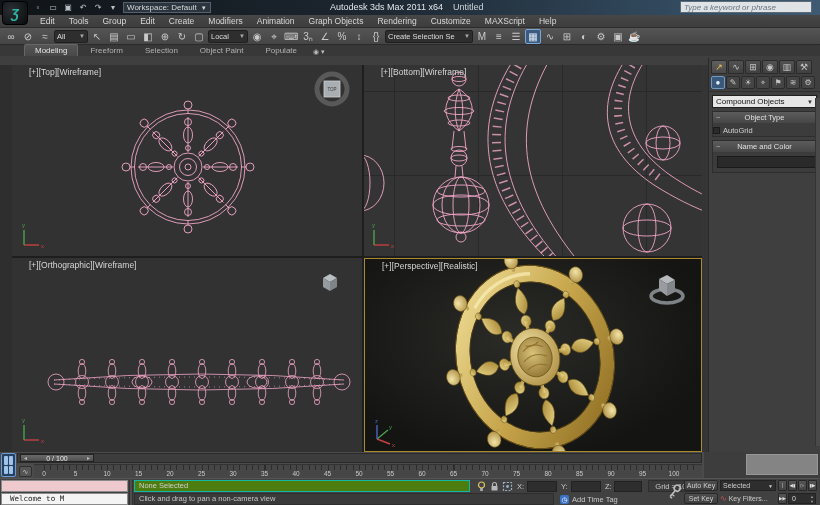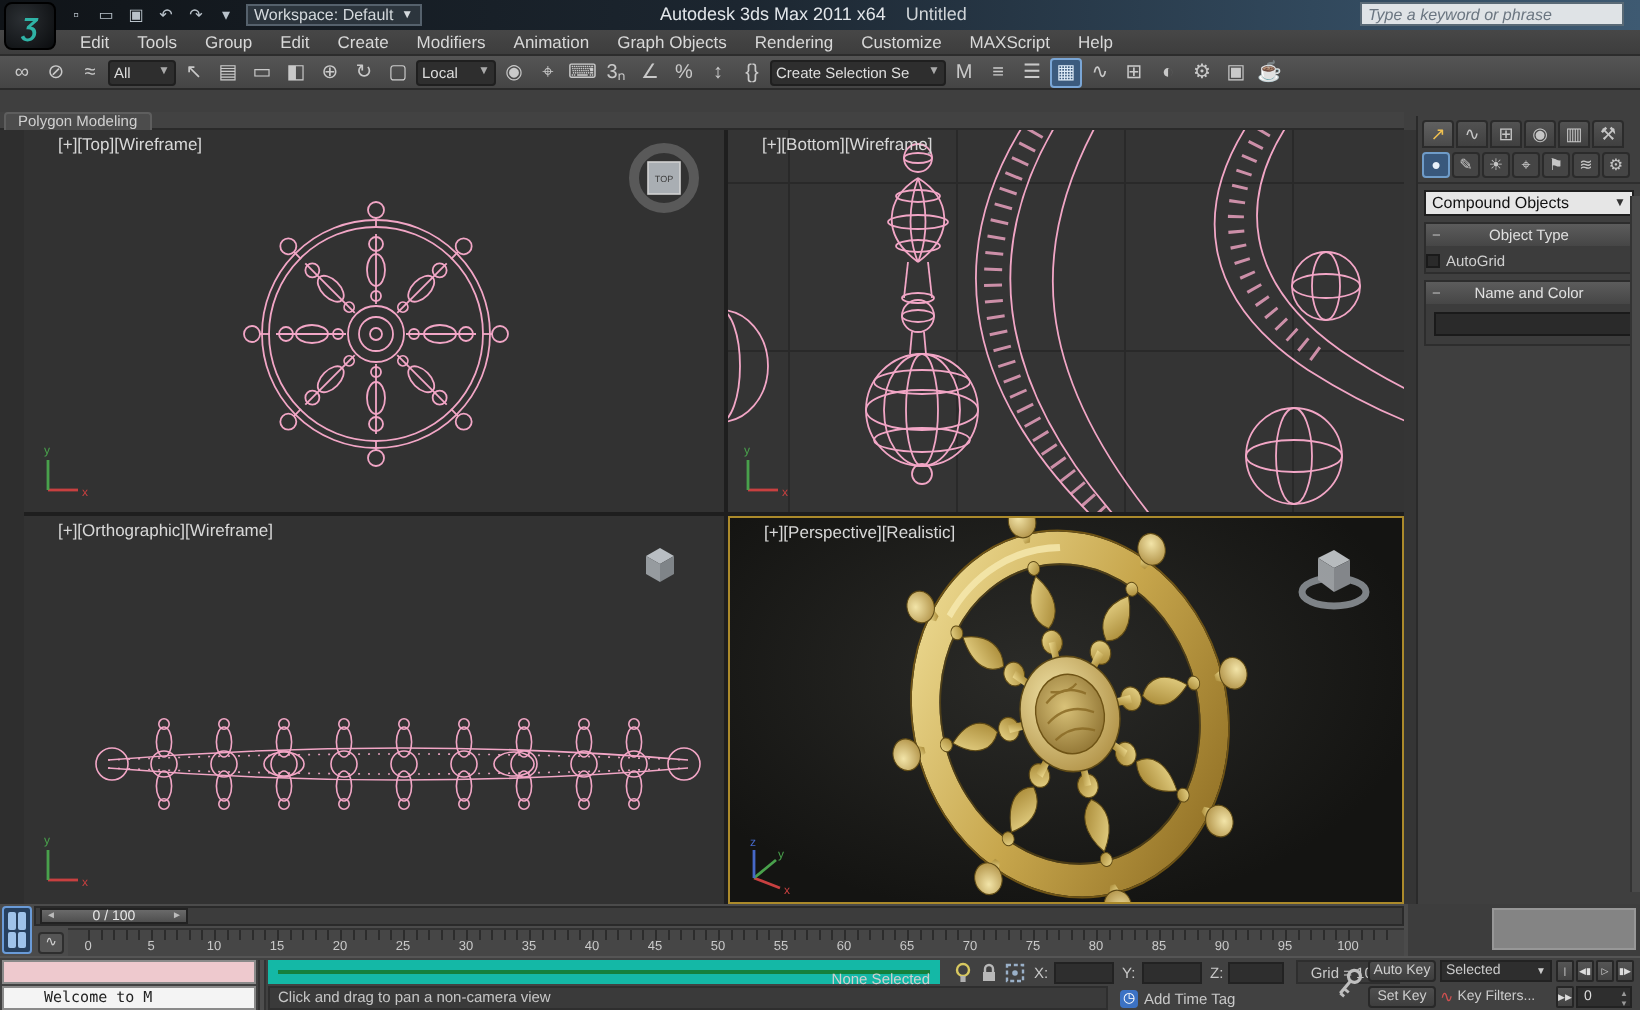--- a/index.html
+++ b/index.html
@@ -115,24 +115,24 @@
     background:repeating-linear-gradient(90deg,#2c2c2c 0 1px,transparent 1px 6.3px);}
   .ruler-num{position:absolute;top:5px;font-size:6.5px;color:#c9c9c9;transform:translateX(-50%);}
   .tl-right{position:absolute;left:704px;top:0;width:116px;height:26px;background:#3d3d3d;}
   .tl-right .blank{position:absolute;left:42px;top:2px;width:72px;height:21px;background:#848484;border:1px solid #979797;}
 
   
   .statusbar{position:absolute;left:0;top:478px;width:820px;height:27px;background:#414141;border-top:1px solid #555;font-size:7.5px;}
   .mxs{position:absolute;left:0;top:1px;width:129px;height:25px;}
   .mxs .pink{position:absolute;left:1px;top:0;width:127px;height:12px;background:#eec9ce;border:1px solid #8a8a8a;}
   .mxs .white{position:absolute;left:1px;top:13px;width:127px;height:12px;background:#f4f4f4;border:1px solid #8a8a8a;
-    color:#222;font-family:"DejaVu Sans Mono",monospace;font-size:7.5px;line-height:10px;padding-left:20px;white-space:nowrap;overflow:hidden;}
+    color:#222;font-family:"DejaVu Sans Mono",monospace;font-size:7.5px;line-height:10px;padding-left:8px;white-space:nowrap;overflow:hidden;}
   .mxs-split{position:absolute;left:129px;top:1px;width:4px;height:25px;background:#4e4e4e;border-left:1px solid #333;border-right:1px solid #333;}
-  .sel-field{position:absolute;left:134px;top:1px;width:336px;height:12px;background:#15803d;border:5px solid #14b8a6;
-    color:#d0d0d0;line-height:10px;padding-left:4px;text-align:right;}
+  .sel-field{position:absolute;left:134px;top:1px;width:336px;height:12px;background:#4d7c0f;border:1px solid #14b8a6;
+    color:#d0d0d0;line-height:10px;padding-left:4px;}
   .prompt-field{position:absolute;left:134px;top:14px;width:420px;height:12px;background:#3a3a3a;border:1px solid #2e2e2e;
     color:#c6c6c6;line-height:10px;padding-left:4px;}
   .st-ico{position:absolute;top:2px;width:11px;height:11px;}
   .coord-lab{position:absolute;top:3px;color:#c8c8c8;}
   .coord-field{position:absolute;top:2px;width:30px;height:11px;background:#2e2e2e;border:1px solid #222;}
   .grid-box{position:absolute;left:620px;top:1px;width:48px;height:12px;background:#3a3a3a;border:1px solid #2e2e2e;
     color:#c8c8c8;text-align:center;line-height:11px;}
   .ttag{position:absolute;left:560px;top:14px;height:12px;display:flex;align-items:center;gap:3px;color:#c8c8c8;}
   .ttag .clock{width:9px;height:9px;background:#3c72c4;border-radius:2px;color:#fff;font-size:7px;line-height:9px;text-align:center;}
   .keyico{position:absolute;left:666px;top:4px;}
@@ -241,23 +241,28 @@
       <div class="tb-btn">☰</div>
       <div class="tb-btn hl">▦</div>
       <div class="tb-btn">∿</div>
       <div class="tb-btn">⊞</div>
       <div class="tb-btn">◐</div>
       <div class="tb-btn">⚙</div>
       <div class="tb-btn">▣</div>
       <div class="tb-btn">☕</div>
     </div>
 
-  <div class="pstrip">
-    <span class="chip">Polygon Modeling</span>
-  </div>
+  <div class="rtabs">
+      <span class="rtab active">Modeling</span>
+      <span class="rtab">Freeform</span>
+      <span class="rtab">Selection</span>
+      <span class="rtab">Object Paint</span>
+      <span class="rtab">Populate</span>
+      <span class="rtab-ico">◉ ▾</span>
+    </div>
 
   <div class="vpzone">
     <div class="leftedge"></div>
 
     <div class="vp vp1">
       <span class="vp-label">[+][Top][Wireframe]</span>
       <svg width="350" height="191" viewBox="0 0 350 191">
         <defs>
           <g id="spk1" stroke="#f2a6c6" fill="none" stroke-width="0.9">
             <line x1="0" y1="-15" x2="0" y2="-50"></line>

